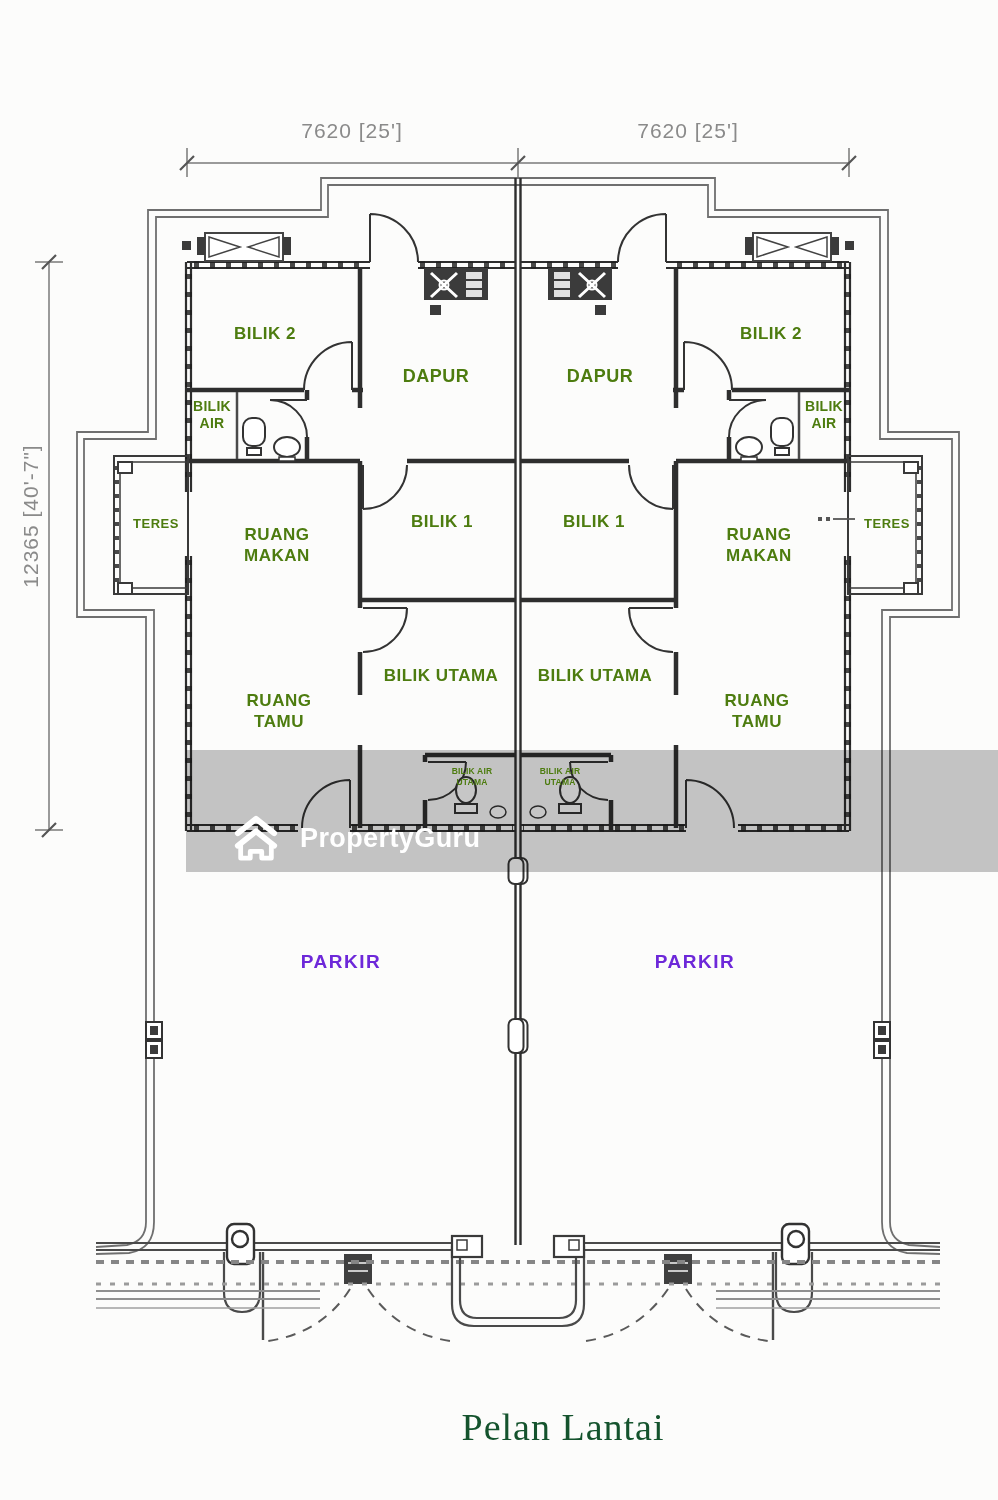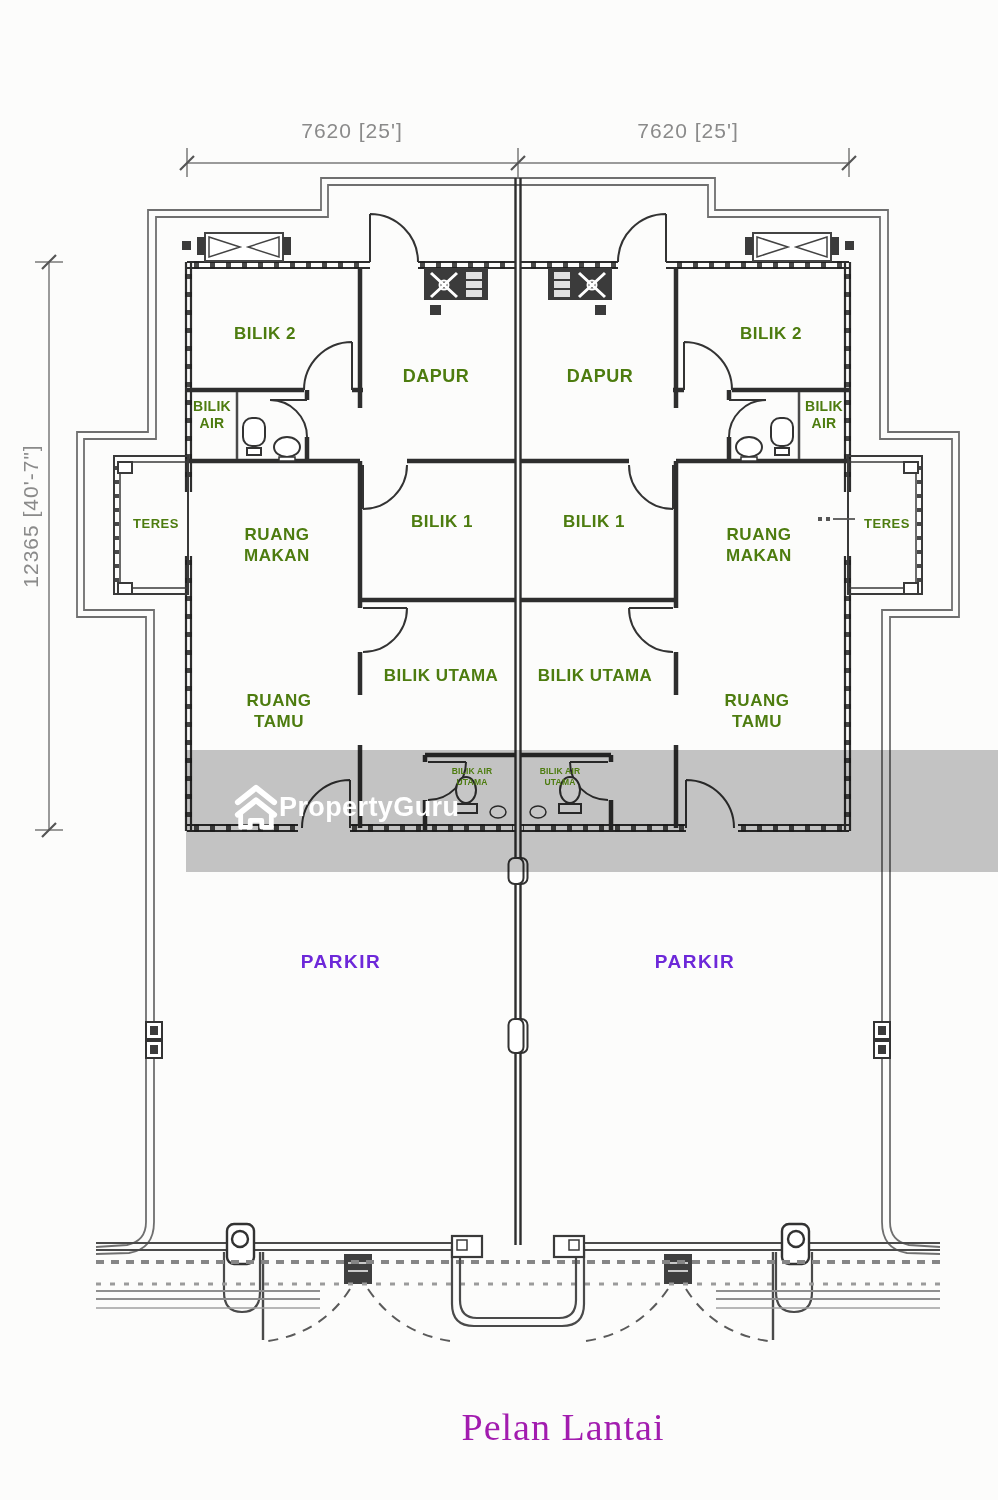--- a/index.html
+++ b/index.html
@@ -1,32 +1,32 @@
 <!DOCTYPE html>
 <html><head>
 <meta charset="utf-8">
 <style>
   html,body{margin:0;padding:0;background:#e9e9e9;}
   .canvas{position:relative;width:998px;height:1500px;background:#fcfcfb;overflow:hidden;
           font-family:"Liberation Sans",sans-serif;}
   svg.plan{position:absolute;left:0;top:0;z-index:1;}
   .wm-band{position:absolute;left:186px;top:750px;width:812px;height:122px;
            background:#c6c6c6;mix-blend-mode:multiply;z-index:2;}
-  .wm-logo{position:absolute;left:233px;top:782px;display:flex;align-items:center;gap:0;z-index:3;}
+  .wm-logo{position:absolute;left:233px;top:813px;display:flex;align-items:center;gap:21px;z-index:3;}
   .wm-brand{font-size:27px;font-weight:bold;color:#ffffff;letter-spacing:.4px;}
   .lbl{position:absolute;transform:translate(-50%,-50%);white-space:pre-line;text-align:center;
        color:#4d7c0f;font-weight:700;line-height:1.22;letter-spacing:.5px;z-index:4;}
   .fs18{font-size:18px;margin-top:13px;} .fs17{font-size:17px;} .fs15{font-size:13px;}
   .fs10{font-size:14px;letter-spacing:.3px;} .fs85{font-size:8.5px;letter-spacing:.2px;line-height:1.3;}
   .parkir{font-size:19px;letter-spacing:1.5px;color:#6d28d9;}
   .dim{position:absolute;transform:translate(-50%,-50%);color:#8a8a8a;font-size:21px;
        font-weight:400;letter-spacing:1px;z-index:4;white-space:nowrap;}
   .dim-rot{transform:translate(-50%,-50%) rotate(-90deg);}
   .title{position:absolute;left:563px;top:1427px;transform:translate(-50%,-50%);
-         font-family:"Liberation Serif",serif;font-size:38px;color:#a21caf;
+         font-family:"Liberation Serif",serif;font-size:38px;color:#14532d;
          letter-spacing:1px;z-index:4;white-space:nowrap;}
 </style>
 </head>
 <body>
 
 <div class="canvas">
 
   <svg class="plan" width="998" height="1500" viewBox="0 0 998 1500">
 
     <g id="half-unit" fill="none" stroke-linecap="butt">

